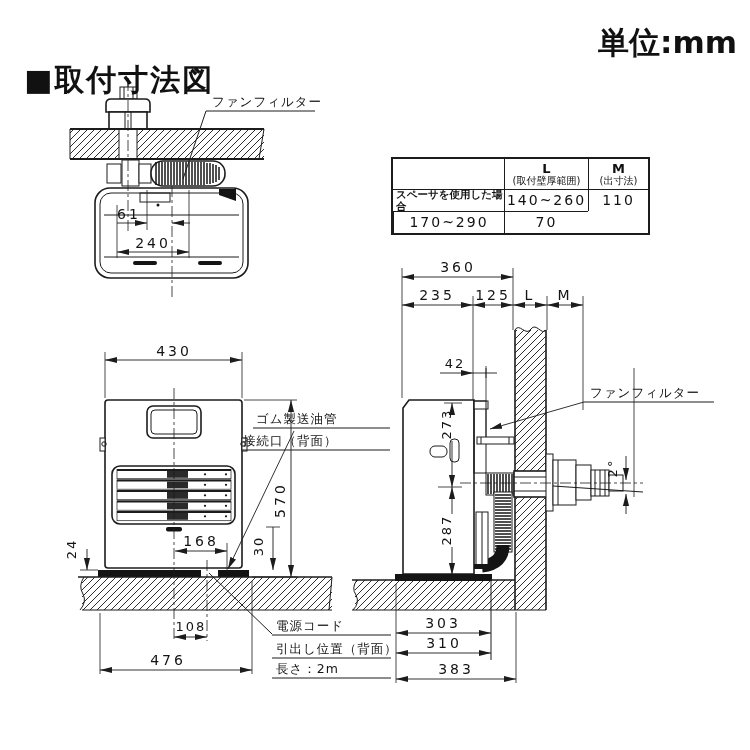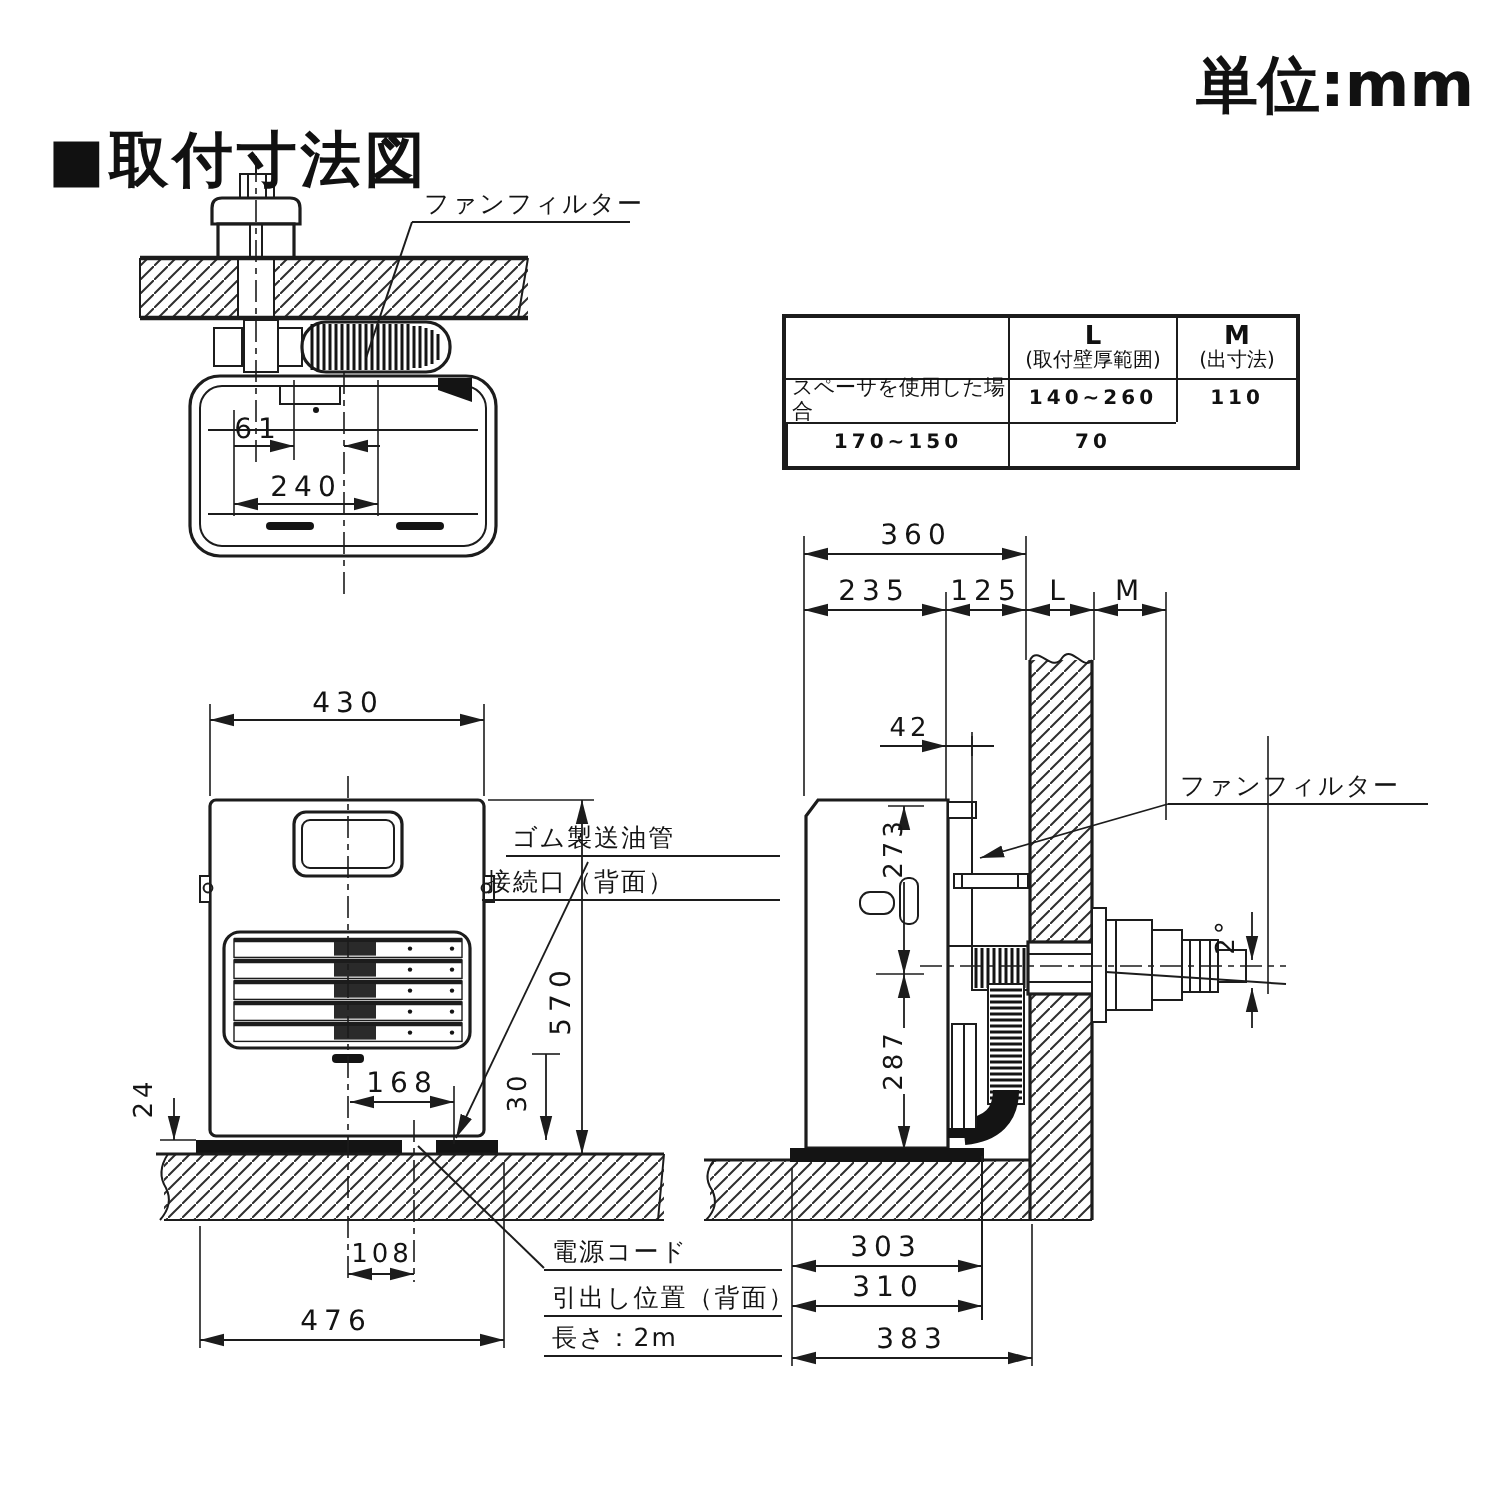--- a/index.html
+++ b/index.html
@@ -12,22 +12,22 @@
   #spec-table{left:391px;top:157px;border:2px solid #1c1c1c;display:grid;
               grid-template-columns:111px 84px 60px;grid-template-rows:30px 22px 22px;
               background:#fff;}
   #spec-table .cell{border-left:1.5px solid #1c1c1c;border-top:1.5px solid #1c1c1c;
                     display:flex;flex-direction:column;align-items:center;justify-content:center;
                     line-height:1.05;}
   #spec-table .cell.first-col{border-left:none;}
   #spec-table .cell.head-row{border-top:none;}
   #spec-table .hdr-big{font-size:13px;font-weight:600;}
   #spec-table .hdr-small{font-size:10px;}
-  #spec-table .rowlabel{font-size:10.5px;font-weight:400;align-items:flex-start;padding-left:3px;justify-content:center;}
-  #spec-table .val{font-size:10px;letter-spacing:2px;font-weight:700;}
+  #spec-table .rowlabel{font-size:10.5px;font-weight:700;align-items:flex-start;padding-left:3px;justify-content:center;}
+  #spec-table .val{font-size:14px;letter-spacing:2px;font-weight:400;}
   
   svg{position:absolute;left:0;top:0;}
   .ln{stroke:#1c1c1c;fill:none;}
   .thin{stroke-width:1;}
   .med{stroke-width:1.6;}
   .thick{stroke-width:2.2;}
   .dim{stroke:#1c1c1c;stroke-width:0.9;fill:none;}
   .ext{stroke:#1c1c1c;stroke-width:0.8;fill:none;}
   .cl{stroke:#1c1c1c;stroke-width:0.8;fill:none;stroke-dasharray:11 3 3 3;}
   .dark{fill:#141414;stroke:none;}
@@ -410,17 +410,17 @@
       <div class="hdr-big">L</div>
       <div class="hdr-small">(取付壁厚範囲)</div>
     </div>
     <div class="cell head-row">
       <div class="hdr-big">M</div>
       <div class="hdr-small">(出寸法)</div>
     </div>
     <div class="cell first-col rowlabel">スペーサを使用した場合</div>
     <div class="cell val">140~260</div>
     <div class="cell val">110</div>
-    <div class="cell val">170~150</div>
+    <div class="cell val">170~290</div>
     <div class="cell val">70</div>
   </div>
 
 </div>
 
 </body></html>

